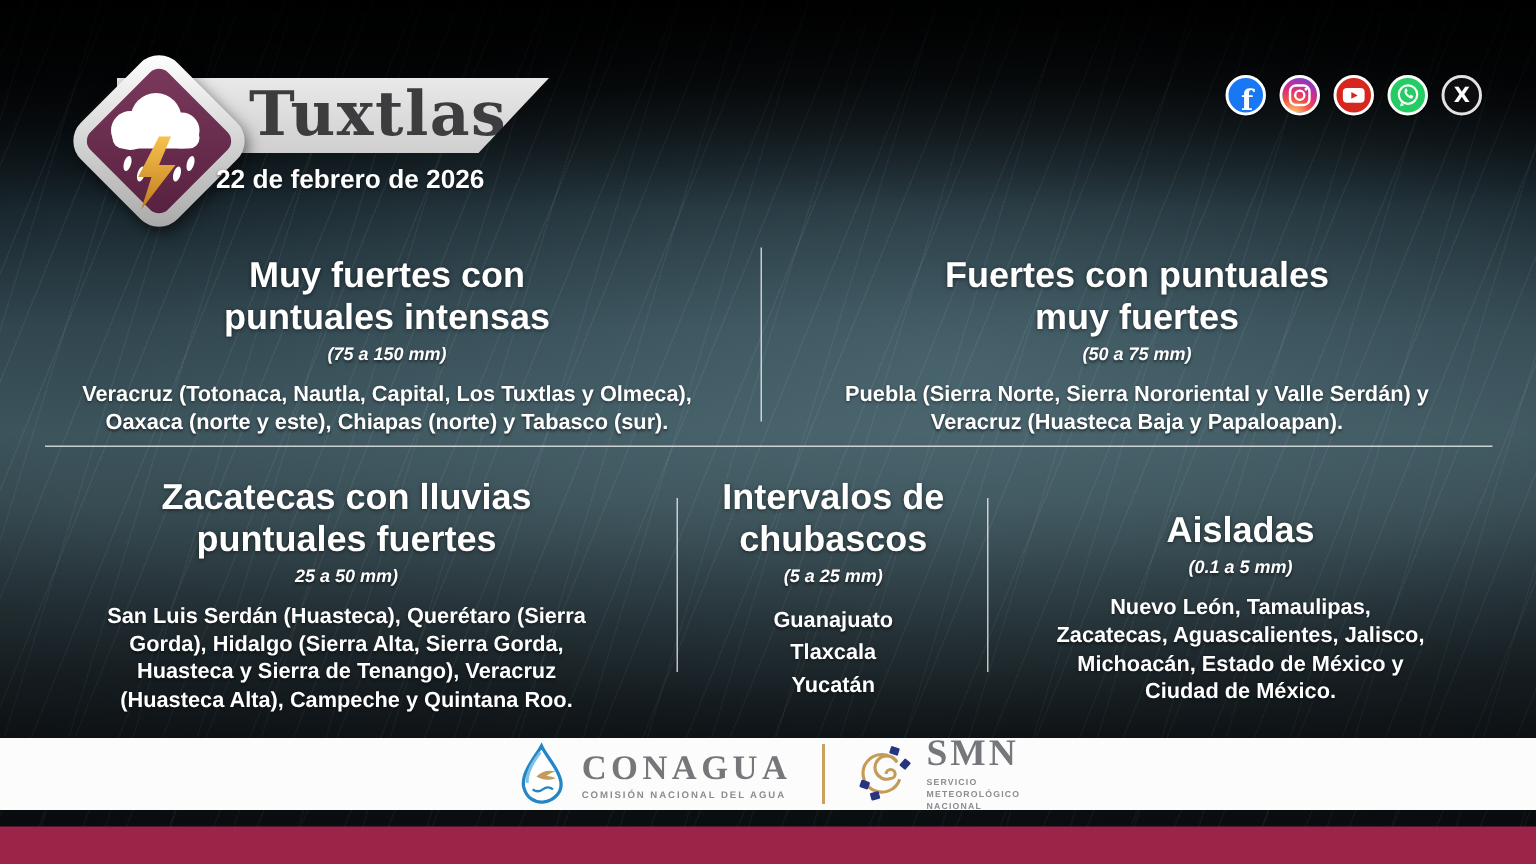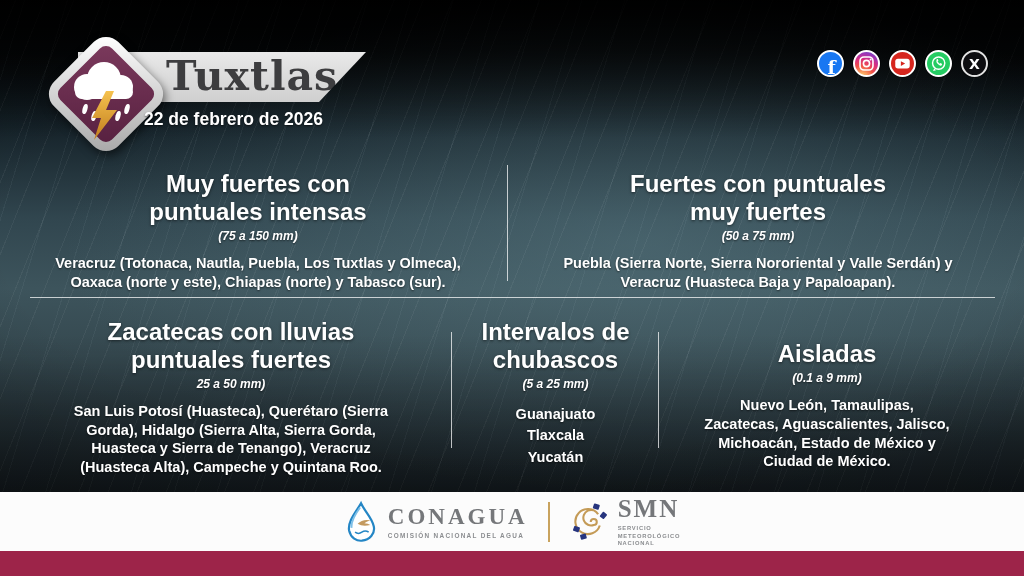--- a/index.html
+++ b/index.html
@@ -48,21 +48,21 @@
   .section{position:absolute;text-align:center;color:#fff;}
   .section-title{font-weight:700;font-size:24px;line-height:1.16;white-space:pre-line;
     text-shadow:0 1px 3px rgba(0,0,0,0.55);}
   .section-range{font-style:italic;font-weight:700;font-size:12px;margin-top:3px;
     text-shadow:0 1px 2px rgba(0,0,0,0.55);}
   .section-body{font-weight:700;font-size:14.5px;line-height:1.3;margin-top:11px;white-space:pre-line;
     text-shadow:0 1px 2px rgba(0,0,0,0.55);}
   .sec-mid .section-body{line-height:1.5;margin-top:13px;}
 
   
-  .footer{position:absolute;left:0;top:492px;width:1024px;height:59px;background:#fcfcfc;
+  .footer{position:absolute;left:0;top:492px;width:1024px;height:48px;background:#fcfcfc;
     display:flex;align-items:center;justify-content:center;gap:20px;}
   .logo-group{display:flex;align-items:center;gap:10px;}
   .logo-name{font-family:"Liberation Serif", serif;font-weight:700;color:#75777a;}
   .conagua-name{font-size:23px;letter-spacing:3px;}
   .smn-name{font-size:25px;letter-spacing:2px;}
   .logo-sub{color:#8b8d90;font-weight:700;}
   .conagua-sub{font-size:6.4px;letter-spacing:1.3px;margin-top:2px;}
   .smn-sub{font-size:5.8px;letter-spacing:0.8px;margin-top:2px;white-space:pre-line;line-height:1.35;}
   .gold-sep{width:2px;height:40px;background:#c9a35e;}
   .accent-bar{position:absolute;left:0;top:551px;width:1024px;height:25px;background:#9d2449;}
@@ -144,51 +144,51 @@
 
   <div class="vline" style="left:507px;top:165px;height:116px;"></div>
   <div class="hline" style="left:30px;top:297px;width:965px;"></div>
   <div class="vline" style="left:451px;top:332px;height:116px;"></div>
   <div class="vline" style="left:658px;top:332px;height:116px;"></div>
 
   <div class="section" style="left:18px;top:170px;width:480px;">
     <div class="section-title">Muy fuertes con
 puntuales intensas</div>
     <div class="section-range">(75 a 150 mm)</div>
-    <div class="section-body">Veracruz (Totonaca, Nautla, Puebla, Los Tuxtlas y Olmeca),
+    <div class="section-body">Veracruz (Totonaca, Nautla, Capital, Los Tuxtlas y Olmeca),
 Oaxaca (norte y este), Chiapas (norte) y Tabasco (sur).</div>
   </div>
   <div class="section" style="left:522px;top:170px;width:472px;">
     <div class="section-title">Fuertes con puntuales
 muy fuertes</div>
     <div class="section-range">(50 a 75 mm)</div>
     <div class="section-body">Puebla (Sierra Norte, Sierra Nororiental y Valle Serdán) y
 Veracruz (Huasteca Baja y Papaloapan).</div>
   </div>
 
   <div class="section" style="left:22px;top:318px;width:418px;">
     <div class="section-title">Zacatecas con lluvias
 puntuales fuertes</div>
     <div class="section-range">25 a 50 mm)</div>
-    <div class="section-body">San Luis Potosí (Huasteca), Querétaro (Sierra
+    <div class="section-body">San Luis Serdán (Huasteca), Querétaro (Sierra
 Gorda), Hidalgo (Sierra Alta, Sierra Gorda,
 Huasteca y Sierra de Tenango), Veracruz
 (Huasteca Alta), Campeche y Quintana Roo.</div>
   </div>
   <div class="section sec-mid" style="left:453px;top:318px;width:205px;">
     <div class="section-title">Intervalos de
 chubascos</div>
     <div class="section-range">(5 a 25 mm)</div>
     <div class="section-body">Guanajuato
 Tlaxcala
 Yucatán</div>
   </div>
   <div class="section" style="left:662px;top:340px;width:330px;">
     <div class="section-title">Aisladas</div>
-    <div class="section-range">(0.1 a 9 mm)</div>
+    <div class="section-range">(0.1 a 5 mm)</div>
     <div class="section-body">Nuevo León, Tamaulipas,
 Zacatecas, Aguascalientes, Jalisco,
 Michoacán, Estado de México y
 Ciudad de México.</div>
   </div>
 
   <div class="footer">
     <div class="logo-group">
       <svg viewBox="0 0 40 46" width="34" height="44">
         <path d="M20 1 C15 10 4 22 6 33 C8 42 15 45.5 21 45 C30 44 37 37 35 28 C33 18 24 10 20 1Z" fill="#ffffff" stroke="#2486c5" stroke-width="2.6"></path>

